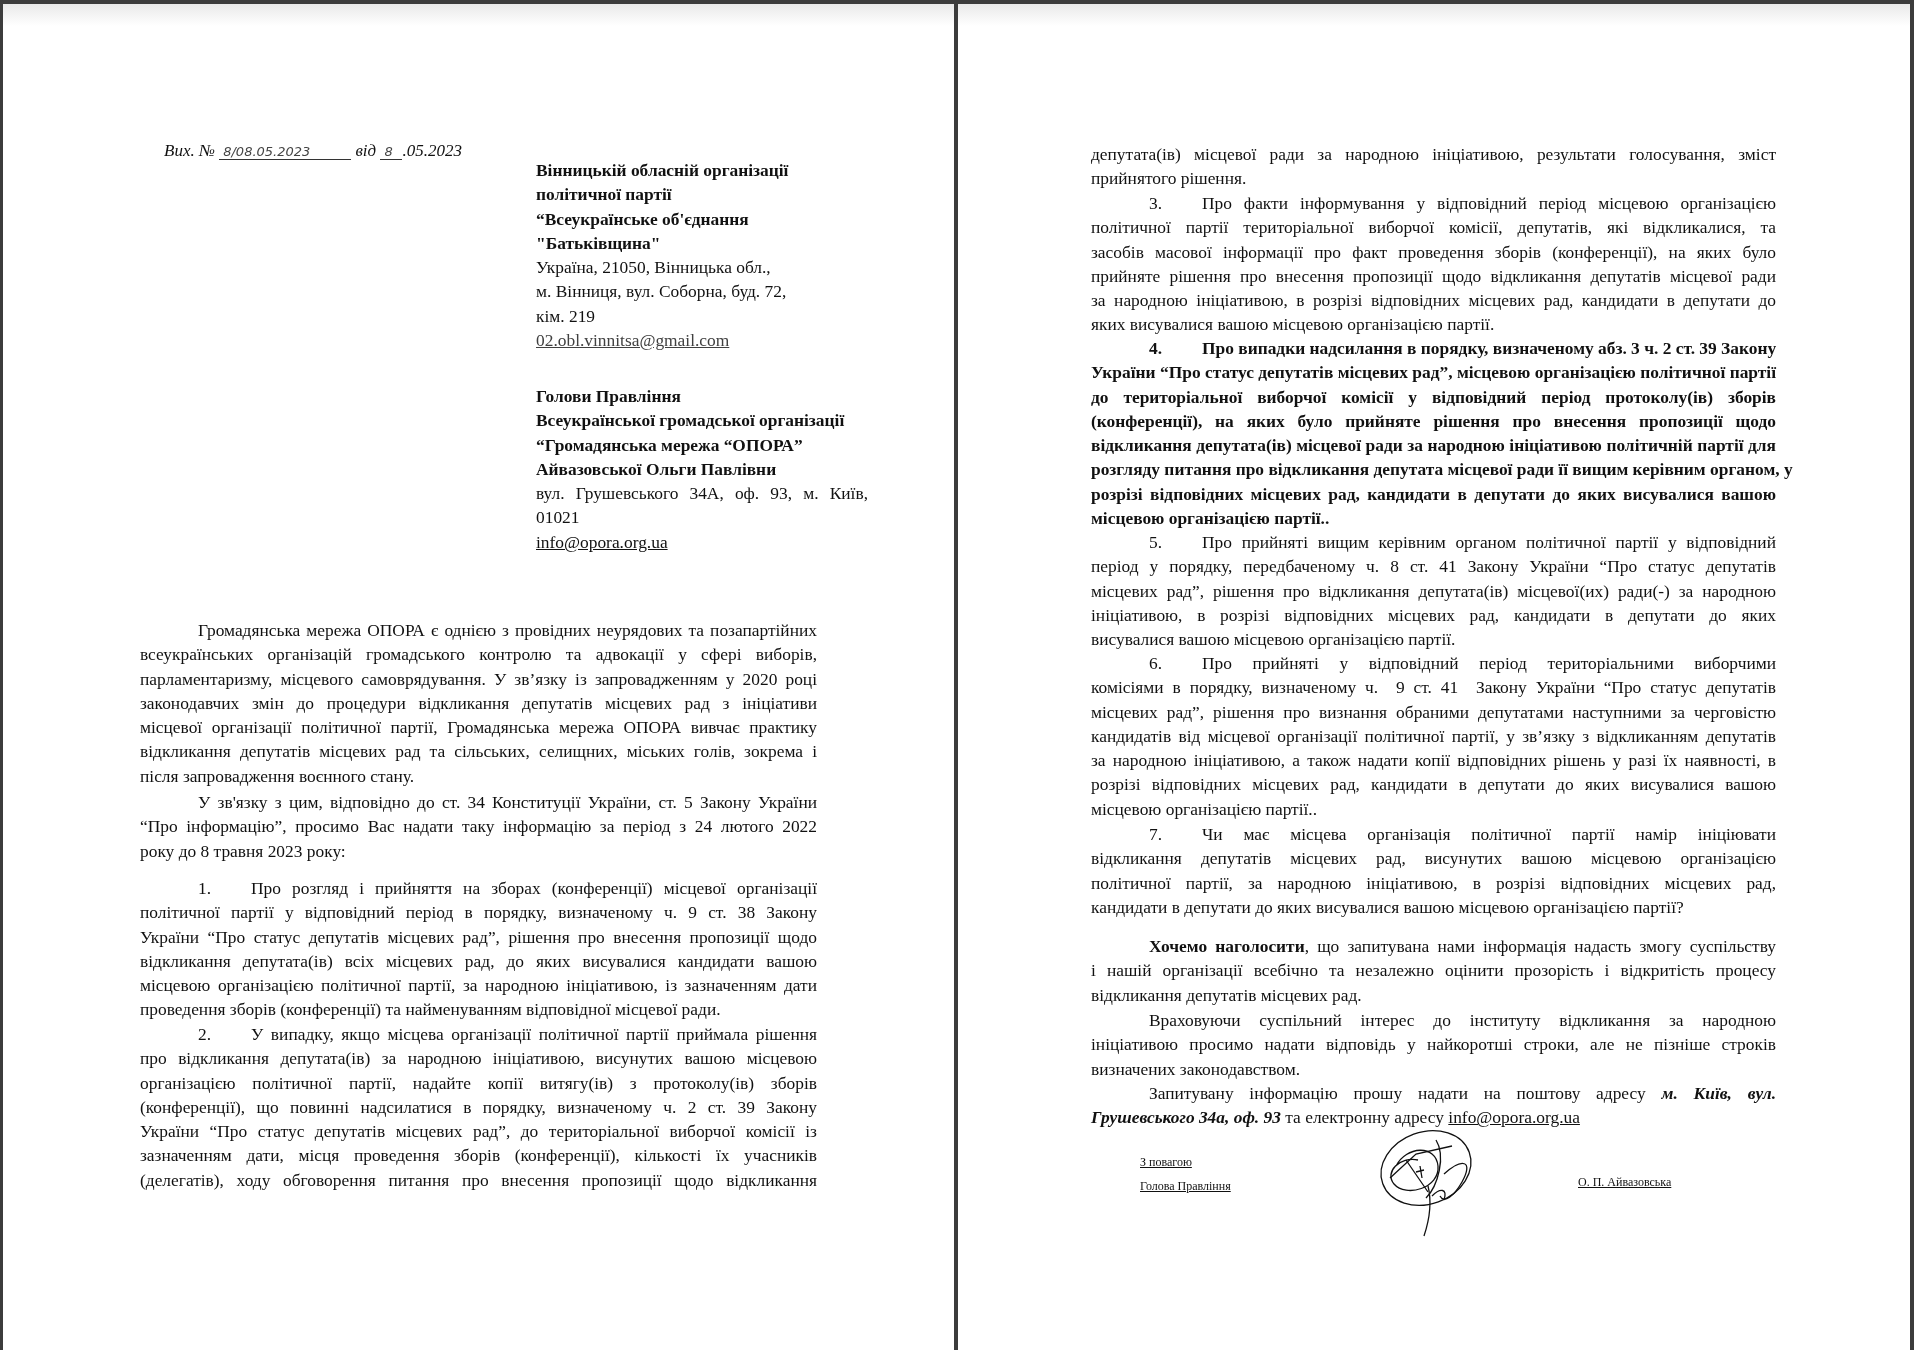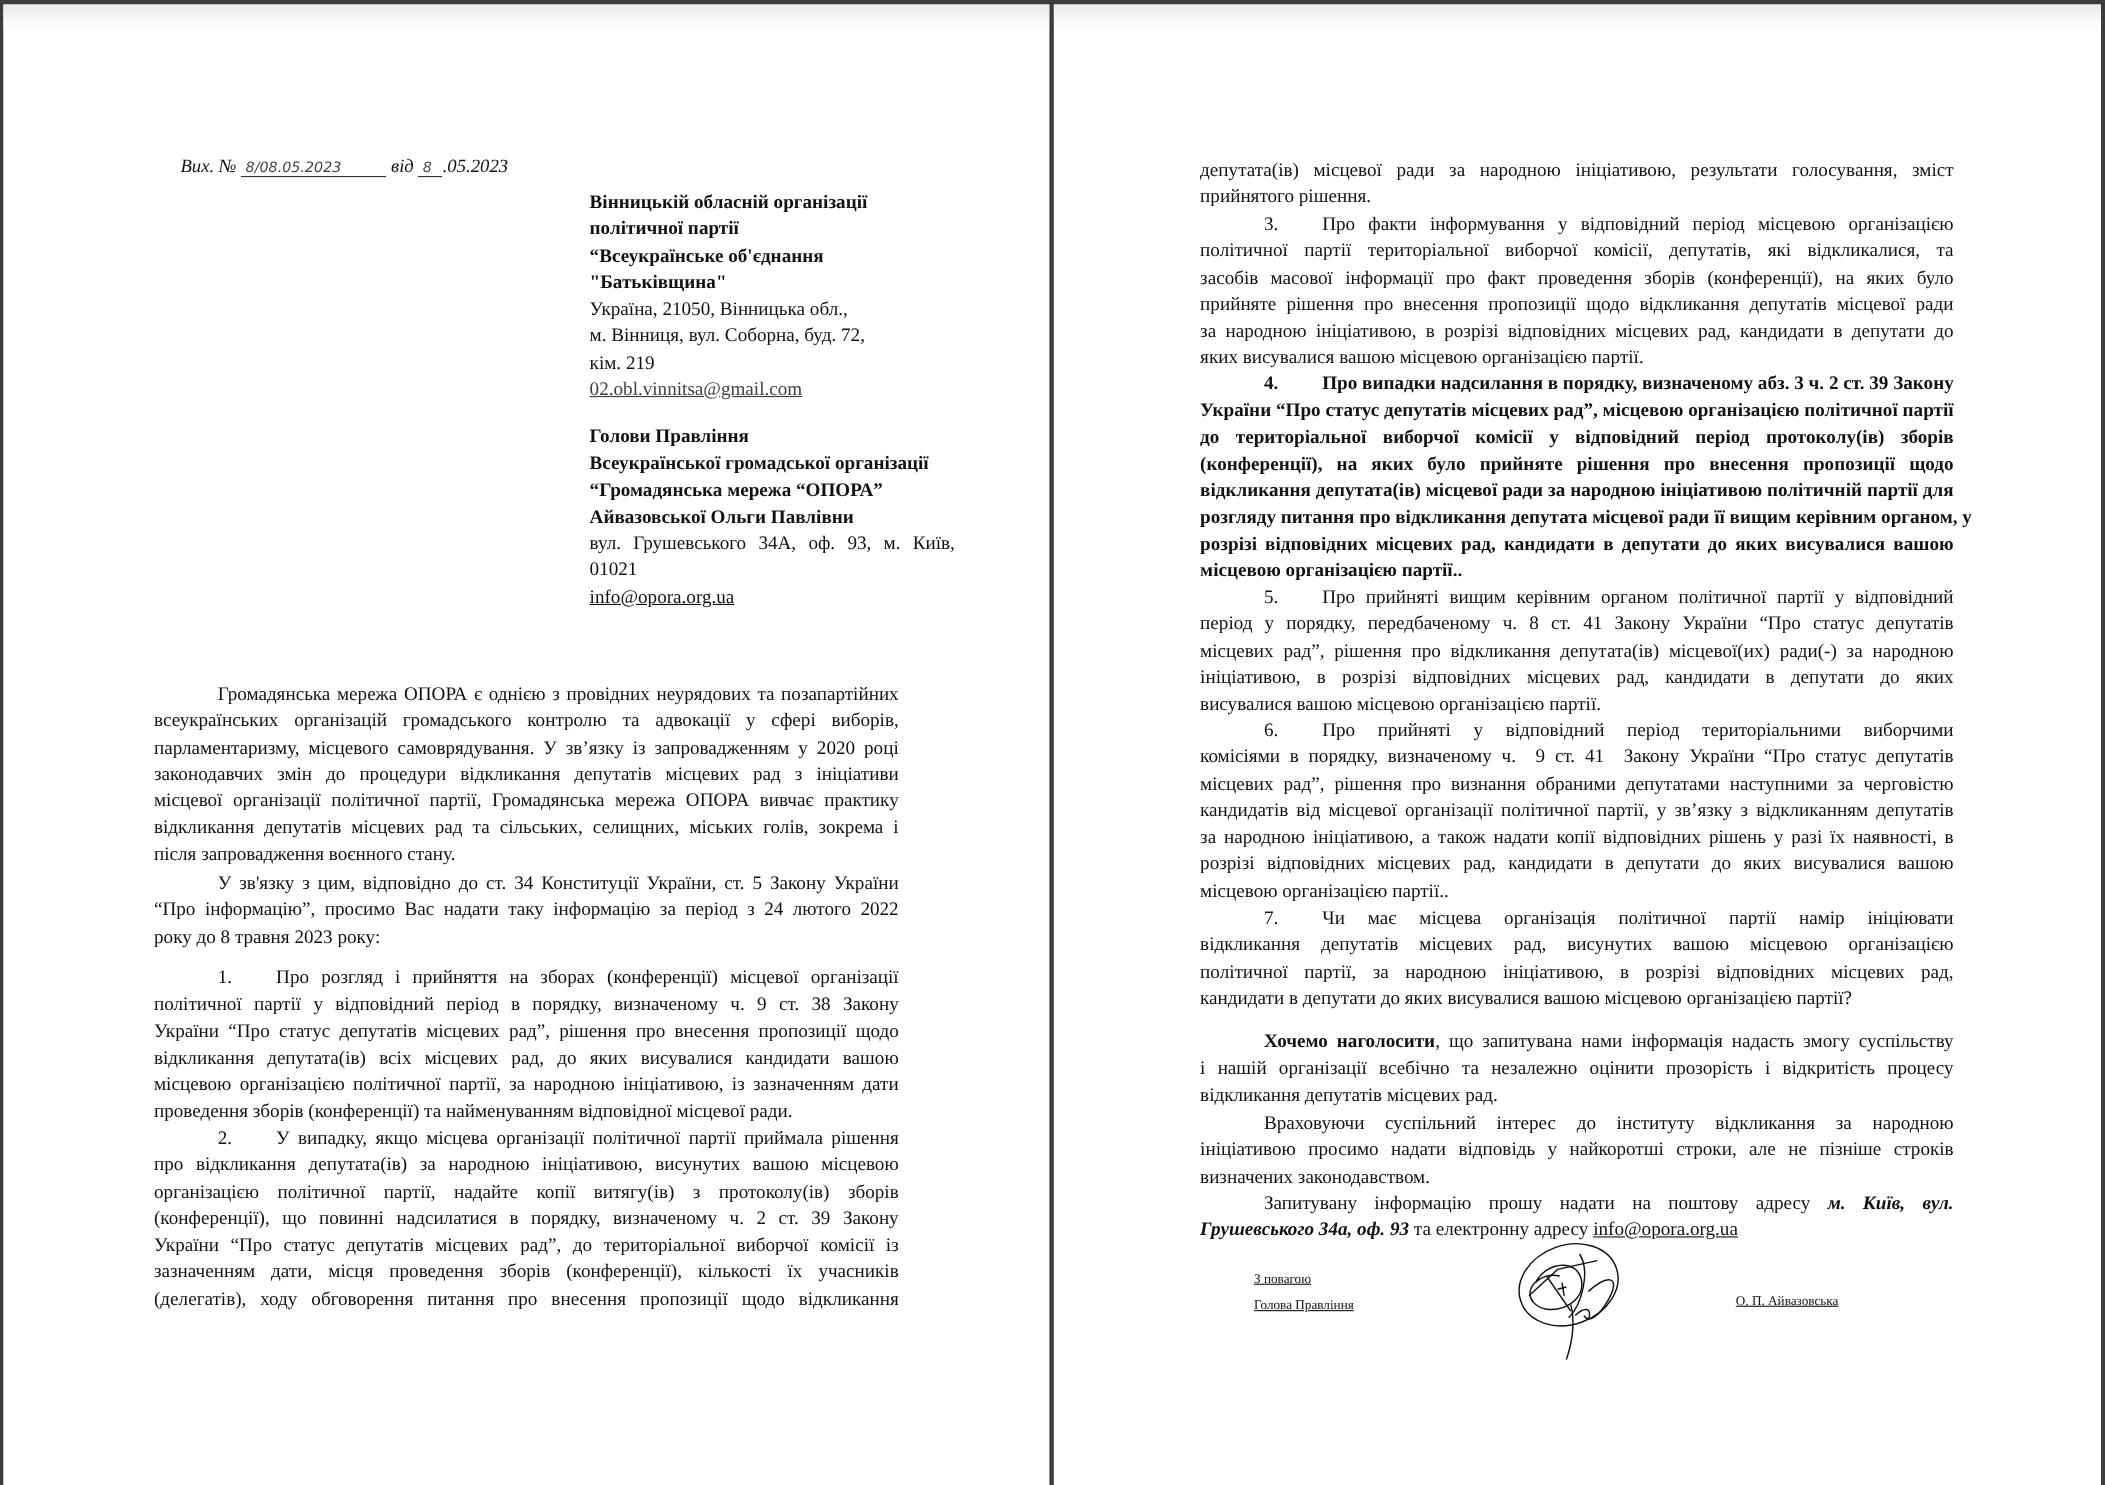--- a/index.html
+++ b/index.html
@@ -58,21 +58,21 @@
 
 <div class="page" id="page-left">
 
   <div class="abs" id="out-num">
     <span>Вих. №</span>
     <span class="hand w1">8/08.05.2023</span>
     <span>від</span>
     <span class="hand w2">8</span><span>.05.2023</span>
   </div>
 
-  <div class="abs recipient" style="top:167px;">
+  <div class="abs recipient" style="top:154px;">
     <span class="line bold">Вінницькій обласній організації</span>
     <span class="line bold">політичної партії</span>
     <span class="line bold">“Всеукраїнське об'єднання</span>
     <span class="line bold">"Батьківщина"</span>
     <span class="line">Україна, 21050, Вінницька обл.,</span>
     <span class="line">м. Вінниця, вул. Соборна, буд. 72,</span>
     <span class="line">кім. 219</span>
     <span class="line"><a class="u" style="color:#404040;text-align:right;">02.obl.vinnitsa@gmail.com</a></span>
   </div>
 

